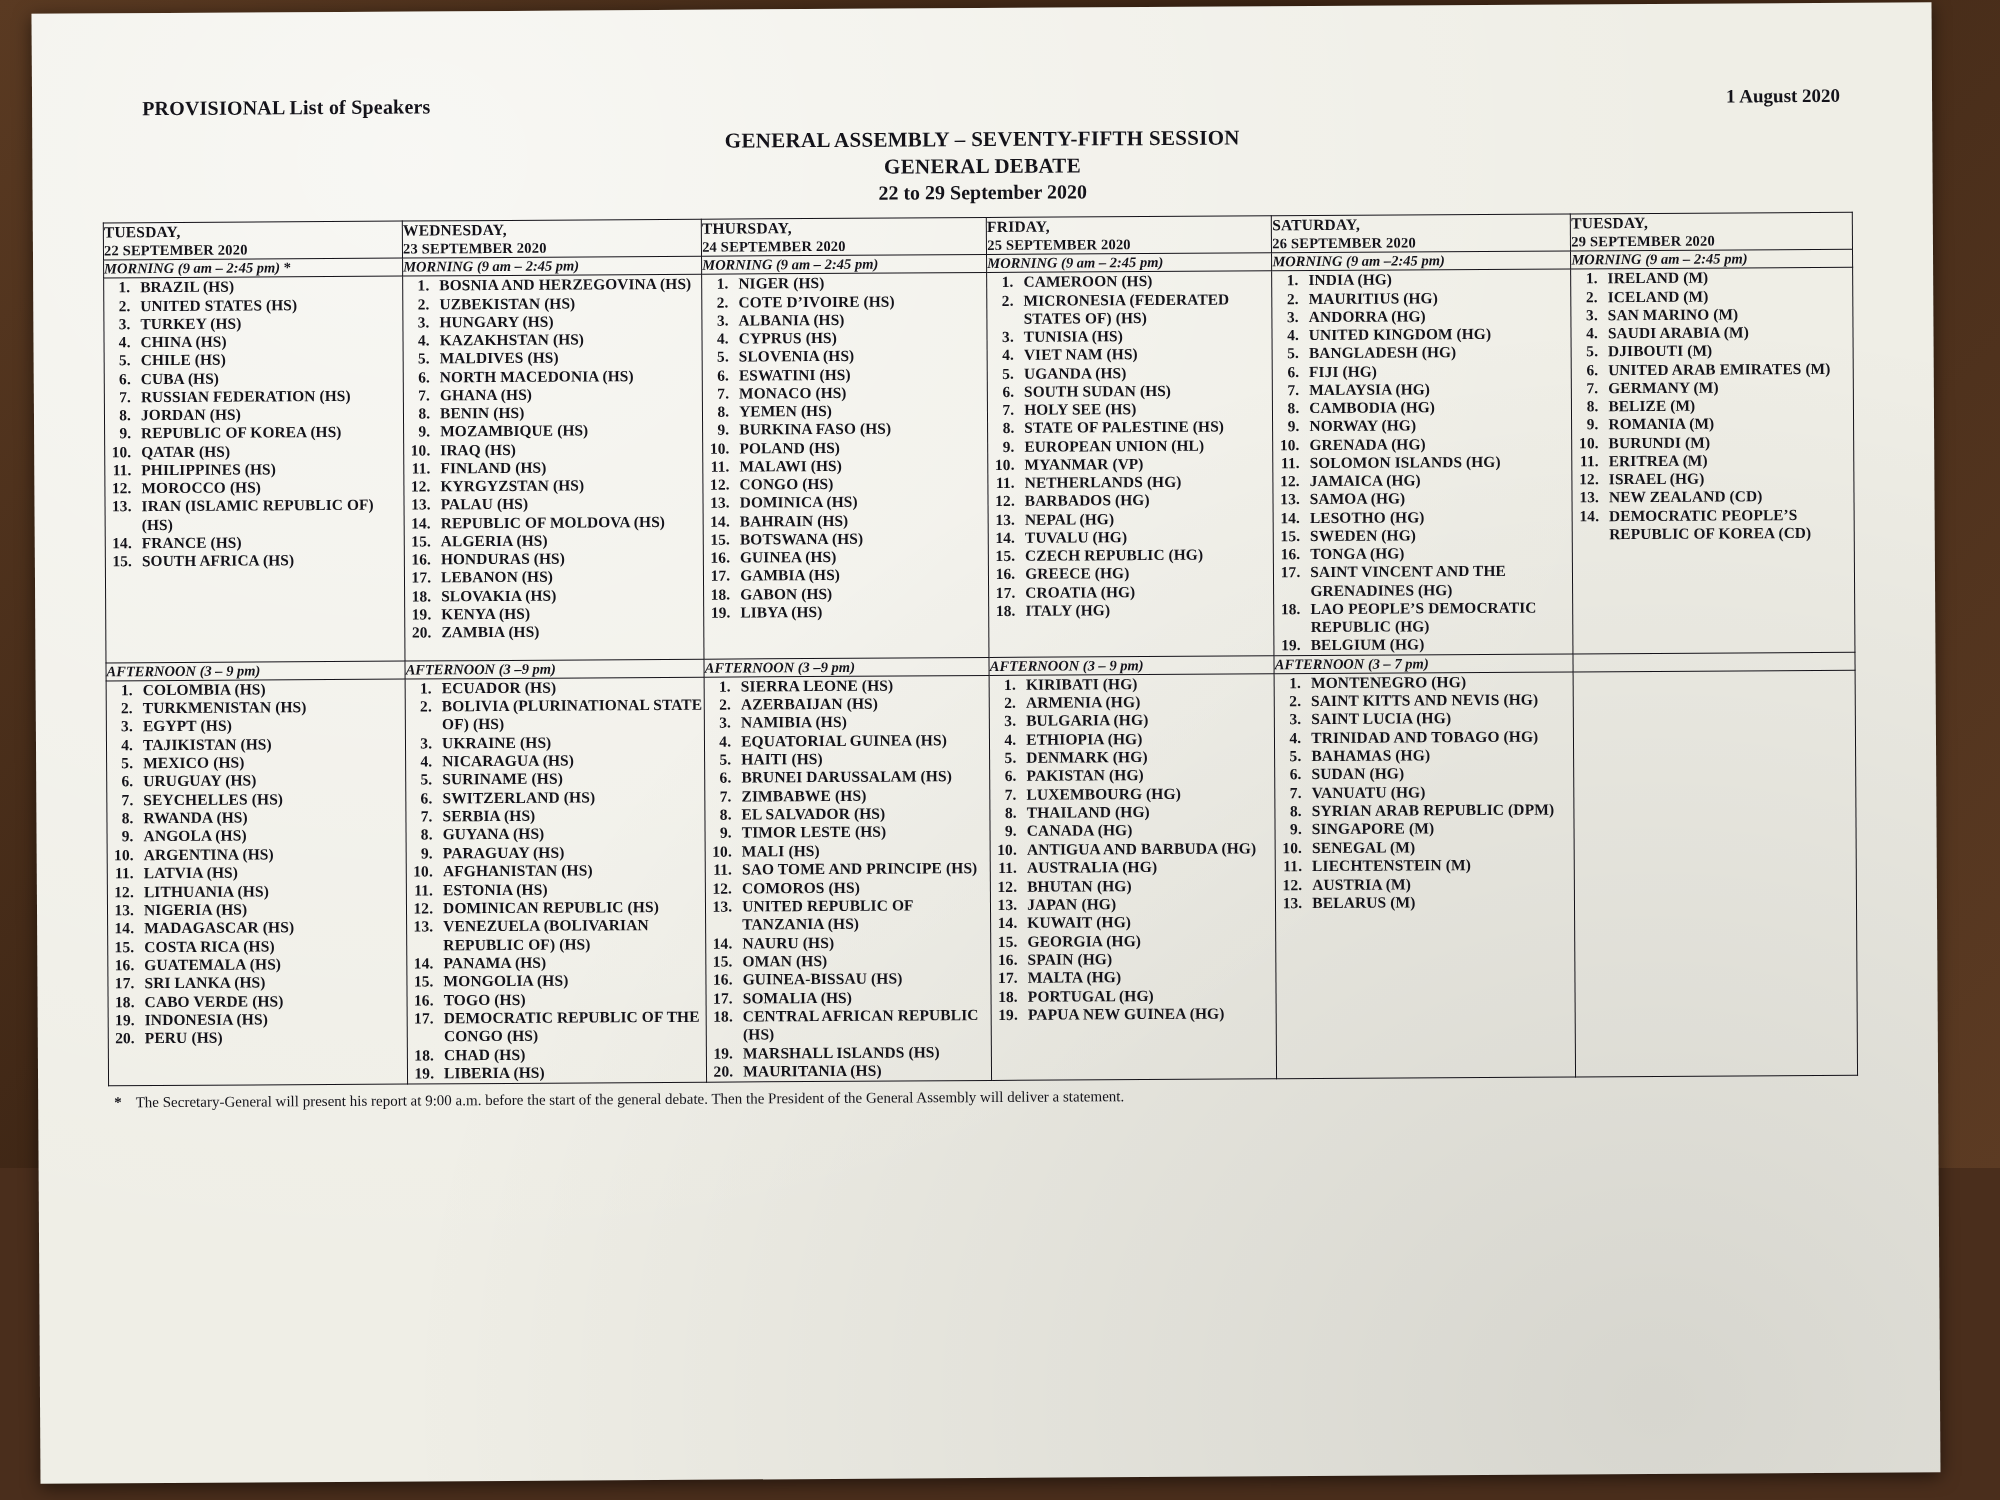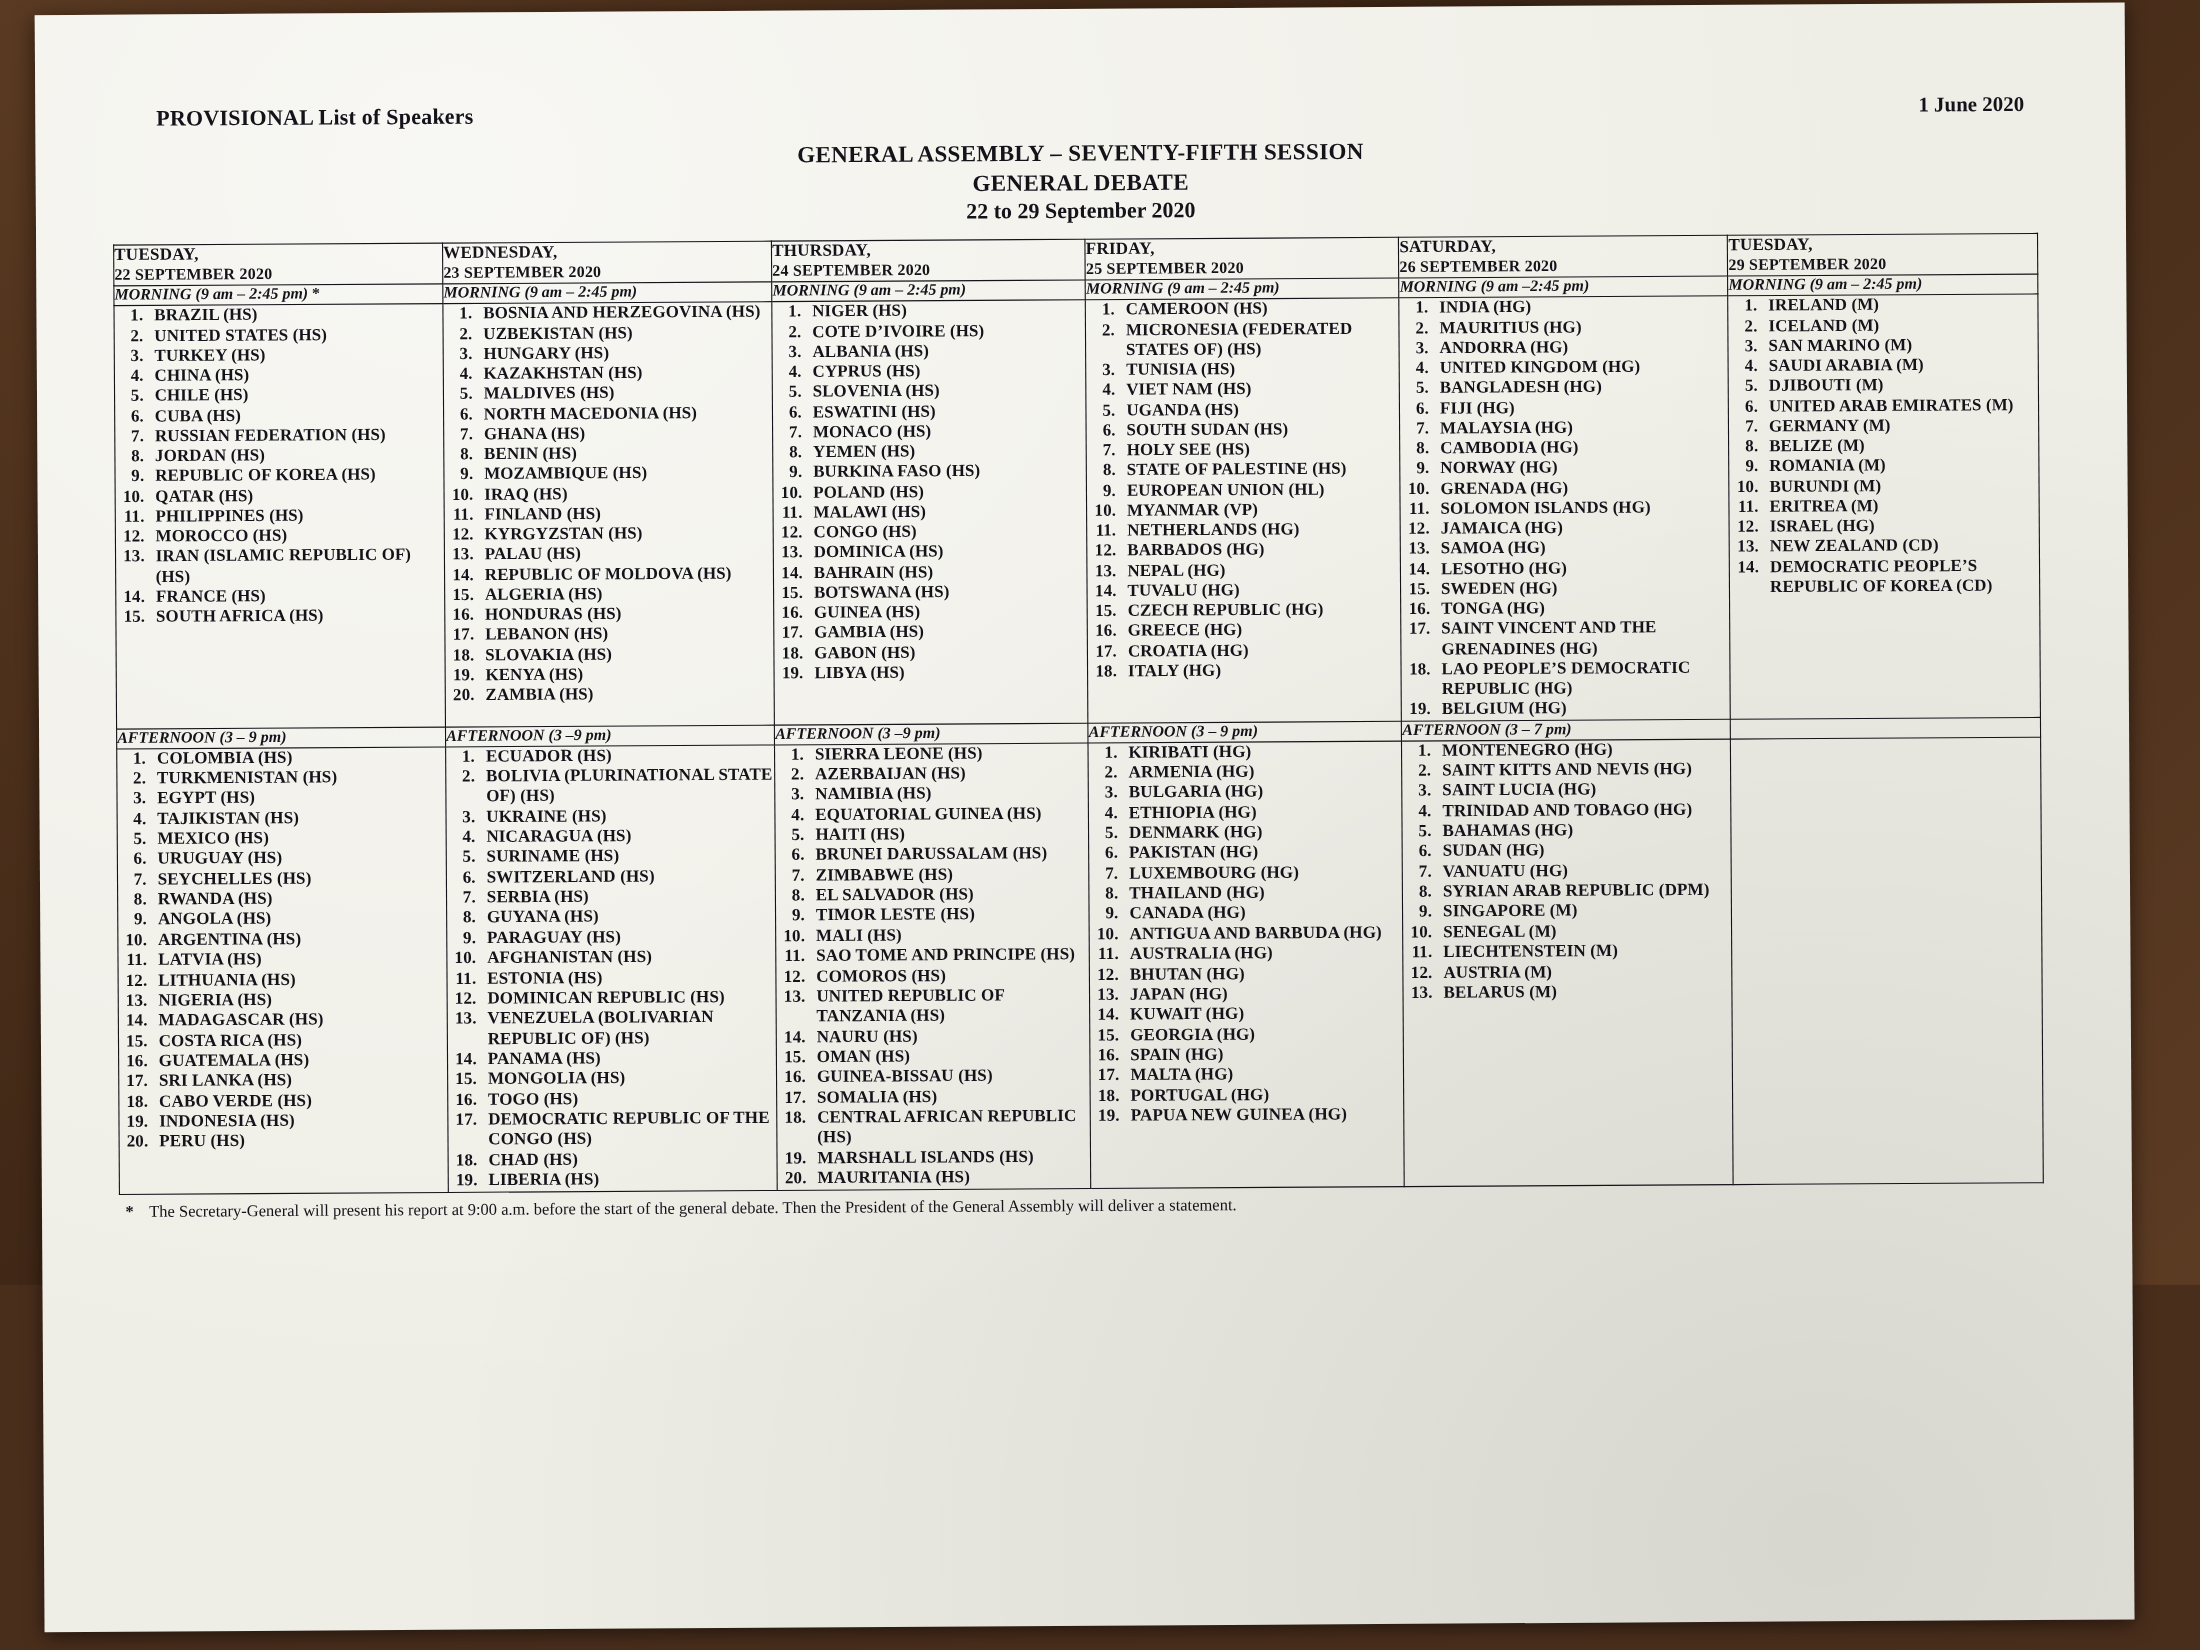--- a/index.html
+++ b/index.html
@@ -98,21 +98,21 @@
 </style>
 </head>
 <body>
 
 <div id="page">
   <div id="paper">
     <div id="sheet">
 
       <div class="hdr-row">
         <div class="hdr-left">PROVISIONAL List of Speakers</div>
-        <div class="hdr-right">1 June 2020</div>
+        <div class="hdr-right">1 August 2020</div>
       </div>
 
       <div class="title-block">
         <div class="title-1">GENERAL ASSEMBLY – SEVENTY-FIFTH SESSION</div>
         <div class="title-2">GENERAL DEBATE</div>
         <div class="title-3">22 to 29 September 2020</div>
       </div>
 
       <table class="grid">
         <colgroup>

